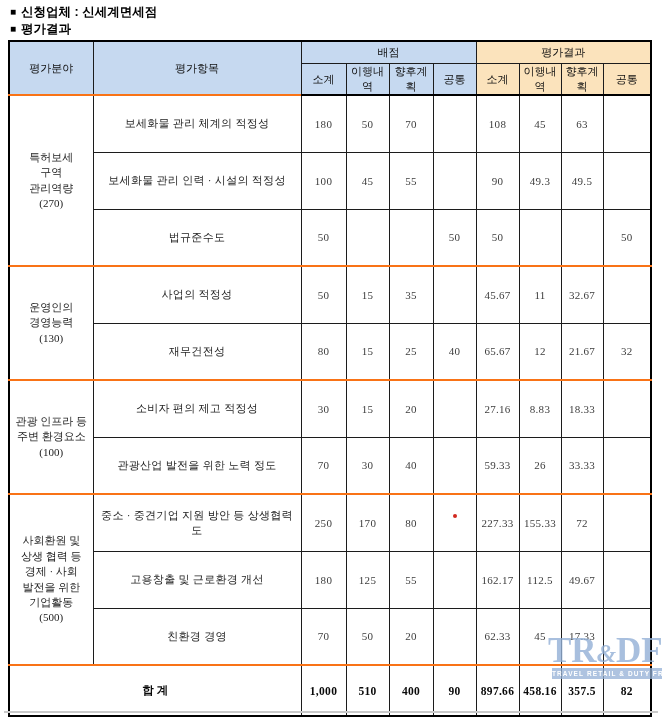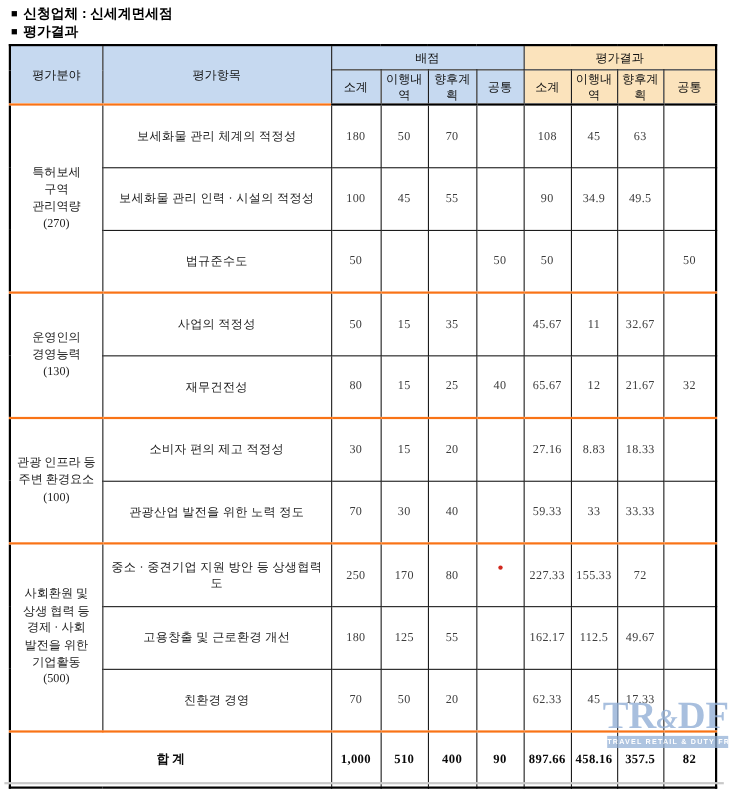--- a/index.html
+++ b/index.html
@@ -104,21 +104,21 @@
           <td class="num-cell">63</td>
           <td class="num-cell"></td>
         </tr>
         <tr>
           <td class="item-cell">보세화물 관리 인력 · 시설의 적정성</td>
           <td class="num-cell alloc-start">100</td>
           <td class="num-cell">45</td>
           <td class="num-cell">55</td>
           <td class="num-cell"></td>
           <td class="num-cell result-start">90</td>
-          <td class="num-cell">34.9</td>
+          <td class="num-cell">49.3</td>
           <td class="num-cell">49.5</td>
           <td class="num-cell"></td>
         </tr>
         <tr>
           <td class="item-cell">법규준수도</td>
           <td class="num-cell alloc-start">50</td>
           <td class="num-cell"></td>
           <td class="num-cell"></td>
           <td class="num-cell">50</td>
           <td class="num-cell result-start">50</td>
@@ -165,21 +165,21 @@
           <td class="num-cell">18.33</td>
           <td class="num-cell"></td>
         </tr>
         <tr>
           <td class="item-cell">관광산업 발전을 위한 노력 정도</td>
           <td class="num-cell alloc-start">70</td>
           <td class="num-cell">30</td>
           <td class="num-cell">40</td>
           <td class="num-cell"></td>
           <td class="num-cell result-start">59.33</td>
-          <td class="num-cell">33</td>
+          <td class="num-cell">26</td>
           <td class="num-cell">33.33</td>
           <td class="num-cell"></td>
         </tr>
         <tr class="group-start">
           <td class="field-cell" rowspan="3">사회환원 및
 상생 협력 등
 경제 · 사회
 발전을 위한
 기업활동
 (500)</td>

